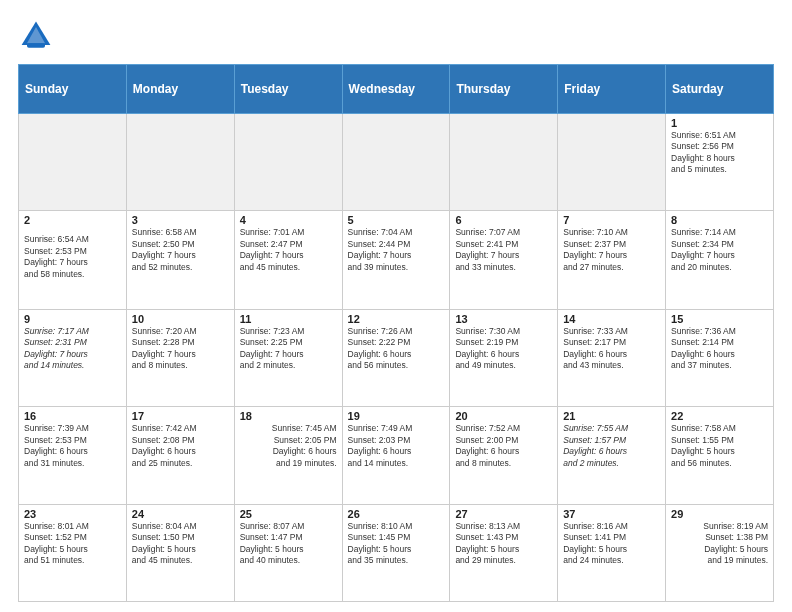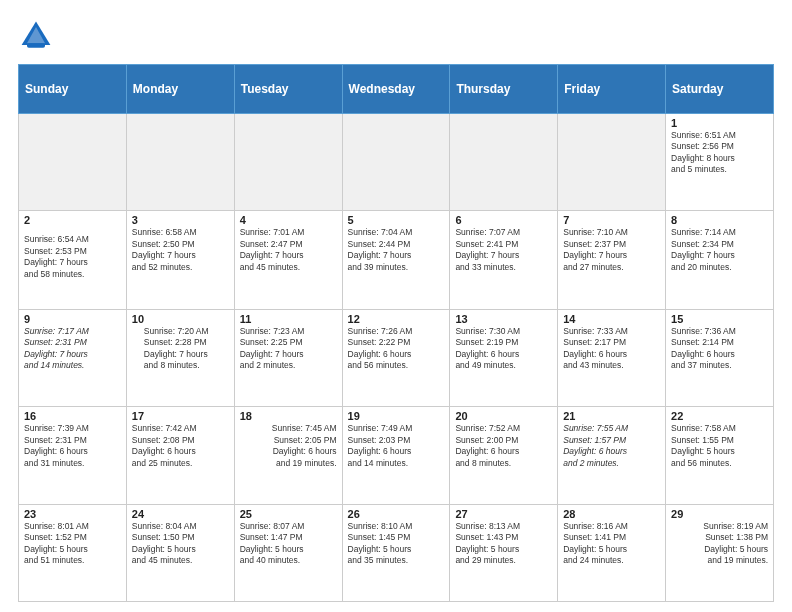--- a/index.html
+++ b/index.html
@@ -203,21 +203,21 @@
         <tr class="week-row">
           <td>
             <span class="day-number">9</span>
             <div class="day-info" style="white-space: pre-line; font-style: italic;">Sunrise: 7:17 AM
 Sunset: 2:31 PM
 Daylight: 7 hours
 and 14 minutes.</div>
           </td>
           <td>
             <span class="day-number">10</span>
-            <div class="day-info" style="white-space: pre-line; margin-left: 12px;">Sunrise: 7:20 AM
+            <div class="day-info" style="white-space: pre-line;">Sunrise: 7:20 AM
 Sunset: 2:28 PM
 Daylight: 7 hours
 and 8 minutes.</div>
           </td>
           <td>
             <span class="day-number">11</span>
             <div class="day-info" style="white-space: pre-line;">Sunrise: 7:23 AM
 Sunset: 2:25 PM
 Daylight: 7 hours
 and 2 minutes.</div>
@@ -248,21 +248,21 @@
             <div class="day-info" style="white-space: pre-line;">Sunrise: 7:36 AM
 Sunset: 2:14 PM
 Daylight: 6 hours
 and 37 minutes.</div>
           </td>
         </tr>
         <tr class="week-row">
           <td>
             <span class="day-number">16</span>
             <div class="day-info" style="white-space: pre-line;">Sunrise: 7:39 AM
-Sunset: 2:31 PM
+Sunset: 2:53 PM
 Daylight: 6 hours
 and 31 minutes.</div>
           </td>
           <td>
             <span class="day-number">17</span>
             <div class="day-info" style="white-space: pre-line;">Sunrise: 7:42 AM
 Sunset: 2:08 PM
 Daylight: 6 hours
 and 25 minutes.</div>
           </td>
@@ -332,21 +332,21 @@
 and 35 minutes.</div>
           </td>
           <td>
             <span class="day-number">27</span>
             <div class="day-info" style="white-space: pre-line;">Sunrise: 8:13 AM
 Sunset: 1:43 PM
 Daylight: 5 hours
 and 29 minutes.</div>
           </td>
           <td>
-            <span class="day-number">28</span>
+            <span class="day-number">37</span>
             <div class="day-info" style="white-space: pre-line;">Sunrise: 8:16 AM
 Sunset: 1:41 PM
 Daylight: 5 hours
 and 24 minutes.</div>
           </td>
           <td>
             <span class="day-number">29</span>
             <div class="day-info" style="white-space: pre-line; text-align: right;">Sunrise: 8:19 AM
 Sunset: 1:38 PM
 Daylight: 5 hours

